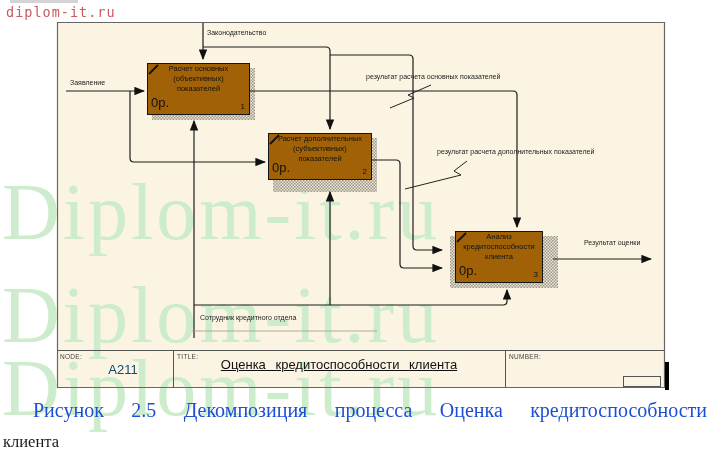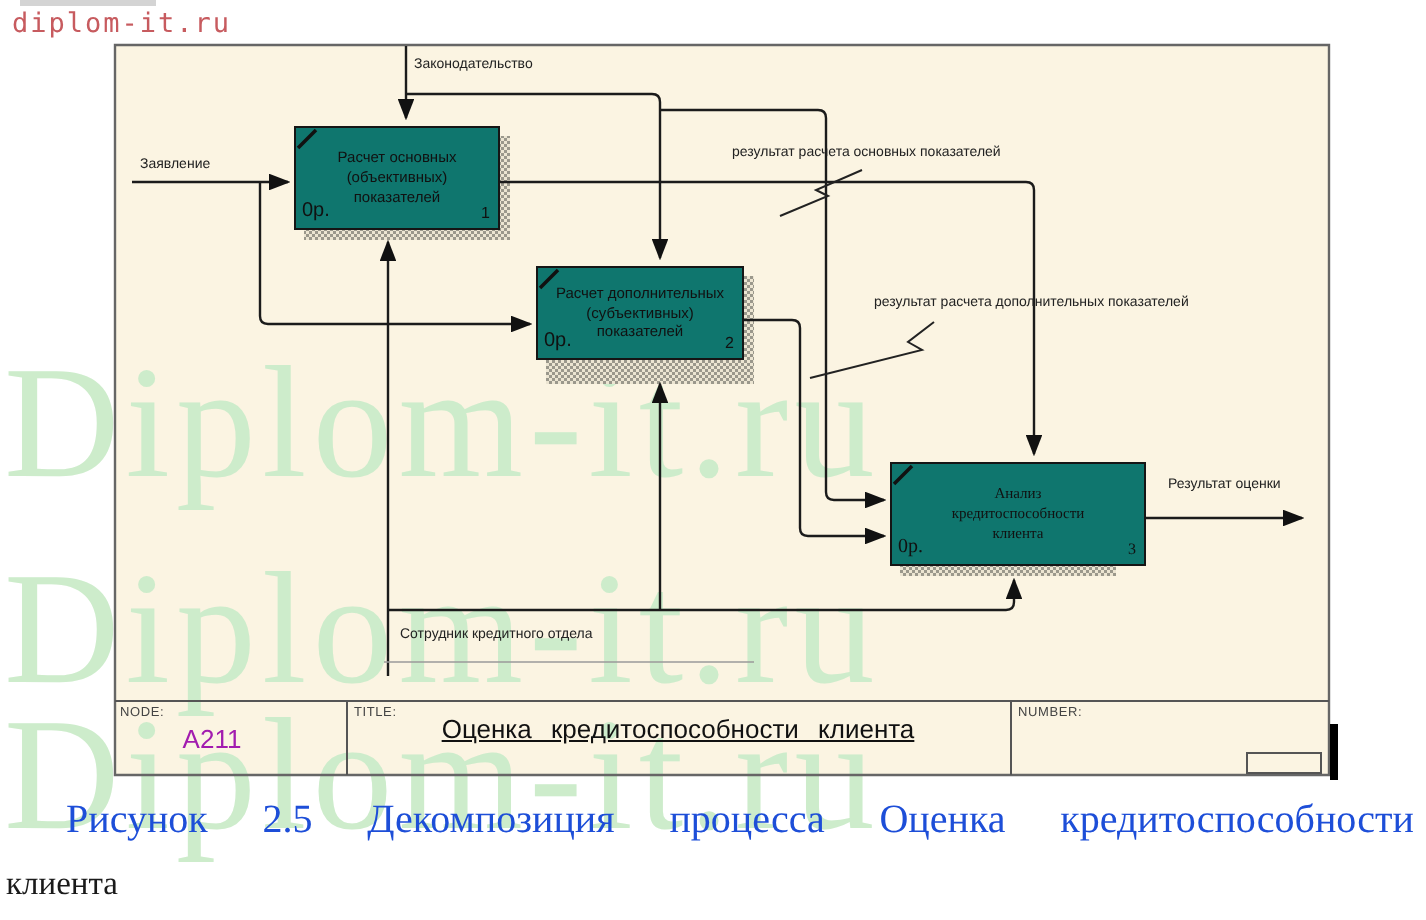--- a/index.html
+++ b/index.html
@@ -6,31 +6,31 @@
   .page{position:relative;width:713px;height:460px;background:#ffffff;overflow:hidden;
         font-family:"Liberation Sans",sans-serif;border-radius:10px;}
   .grey-bar{position:absolute;left:10px;top:0;width:68px;height:3px;background:#d4d4d4;}
   .wm-red{position:absolute;left:6px;top:4px;font-family:"DejaVu Sans Mono",monospace;
           font-size:13.5px;color:#c75b5f;letter-spacing:1px;}
   .frame-bg{position:absolute;left:57px;top:22px;width:608px;height:366px;background:#fbf4e2;}
   .wm{position:absolute;left:2px;font-family:"Liberation Serif",serif;font-size:80px;
       line-height:1;letter-spacing:3px;color:#cdeccb;white-space:nowrap;}
   .g1{top:172px;} .g2{top:275px;} .g3{top:348px;}
   svg.lines{position:absolute;left:0;top:0;}
-  .box{position:absolute;box-sizing:border-box;background:#0f766e;border:1.4px solid #151515;
-       display:flex;align-items:center;justify-content:center;text-align:center;
+  .box{position:absolute;box-sizing:border-box;background:#a16207;border:1.4px solid #151515;
+       display:flex;justify-content:center;text-align:center;
        font-size:7.5px;line-height:1.3;color:#111;}
   .box .bl span{display:block;}
-  .cost{position:absolute;left:3px;bottom:2px;font-size:10px;}
+  .cost{position:absolute;left:3px;bottom:2px;font-size:13px;}
   .bnum{position:absolute;right:4px;bottom:2px;font-size:8px;}
   .fold{position:absolute;left:0;top:0;}
   .alabel{position:absolute;font-size:7px;color:#222;white-space:nowrap;}
   .tb-label{position:absolute;font-size:6.5px;color:#444;letter-spacing:.3px;}
-  .tb-node{position:absolute;left:48px;top:362px;width:116px;text-align:center;
-           font-size:13px;color:#a21caf;}
+  .tb-node{position:absolute;left:65px;top:362px;width:116px;text-align:center;
+           font-size:13px;color:#0c4a6e;}
   .tb-title{position:absolute;left:173px;top:357px;width:332px;text-align:center;
             font-size:13px;color:#111;word-spacing:6px;text-decoration:underline;}
   .numbox{position:absolute;left:623px;top:376px;width:38px;height:11px;
           border:1px solid #555;background:#fbf4e2;box-sizing:border-box;}
   .cursor{position:absolute;left:665px;top:362px;width:3.5px;height:28px;background:#000;}
   .cap1{position:absolute;left:33px;top:399px;width:674px;font-family:"Liberation Serif",serif;
         font-size:20px;color:#1d4ed8;text-align:justify;text-align-last:justify;}
   .cap2{position:absolute;left:3px;top:432px;font-family:"Liberation Serif",serif;
         font-size:16.5px;color:#1a1a1a;}
 </style>
@@ -113,21 +113,21 @@
       </svg>
     <div class="bl">
       <span>Расчет дополнительных</span>
         <span>(субъективных)</span>
         <span>показателей</span>
     </div>
     <span class="cost">0р.</span>
     <span class="bnum">2</span>
   </div>
 
-  <div class="box" style="left:445px;top:231px;width:128px;height:52px;font-family:Liberation Serif, serif;">
+  <div class="box" style="left:455px;top:231px;width:88px;height:52px;">
     <svg class="fold" width="12" height="12">
         <path d="M1,10 L10,1" stroke="#111" stroke-width="1.8" fill="none"></path>
       </svg>
     <div class="bl">
       <span>Анализ</span>
         <span>кредитоспособности</span>
         <span>клиента</span>
     </div>
     <span class="cost">0р.</span>
     <span class="bnum">3</span>

